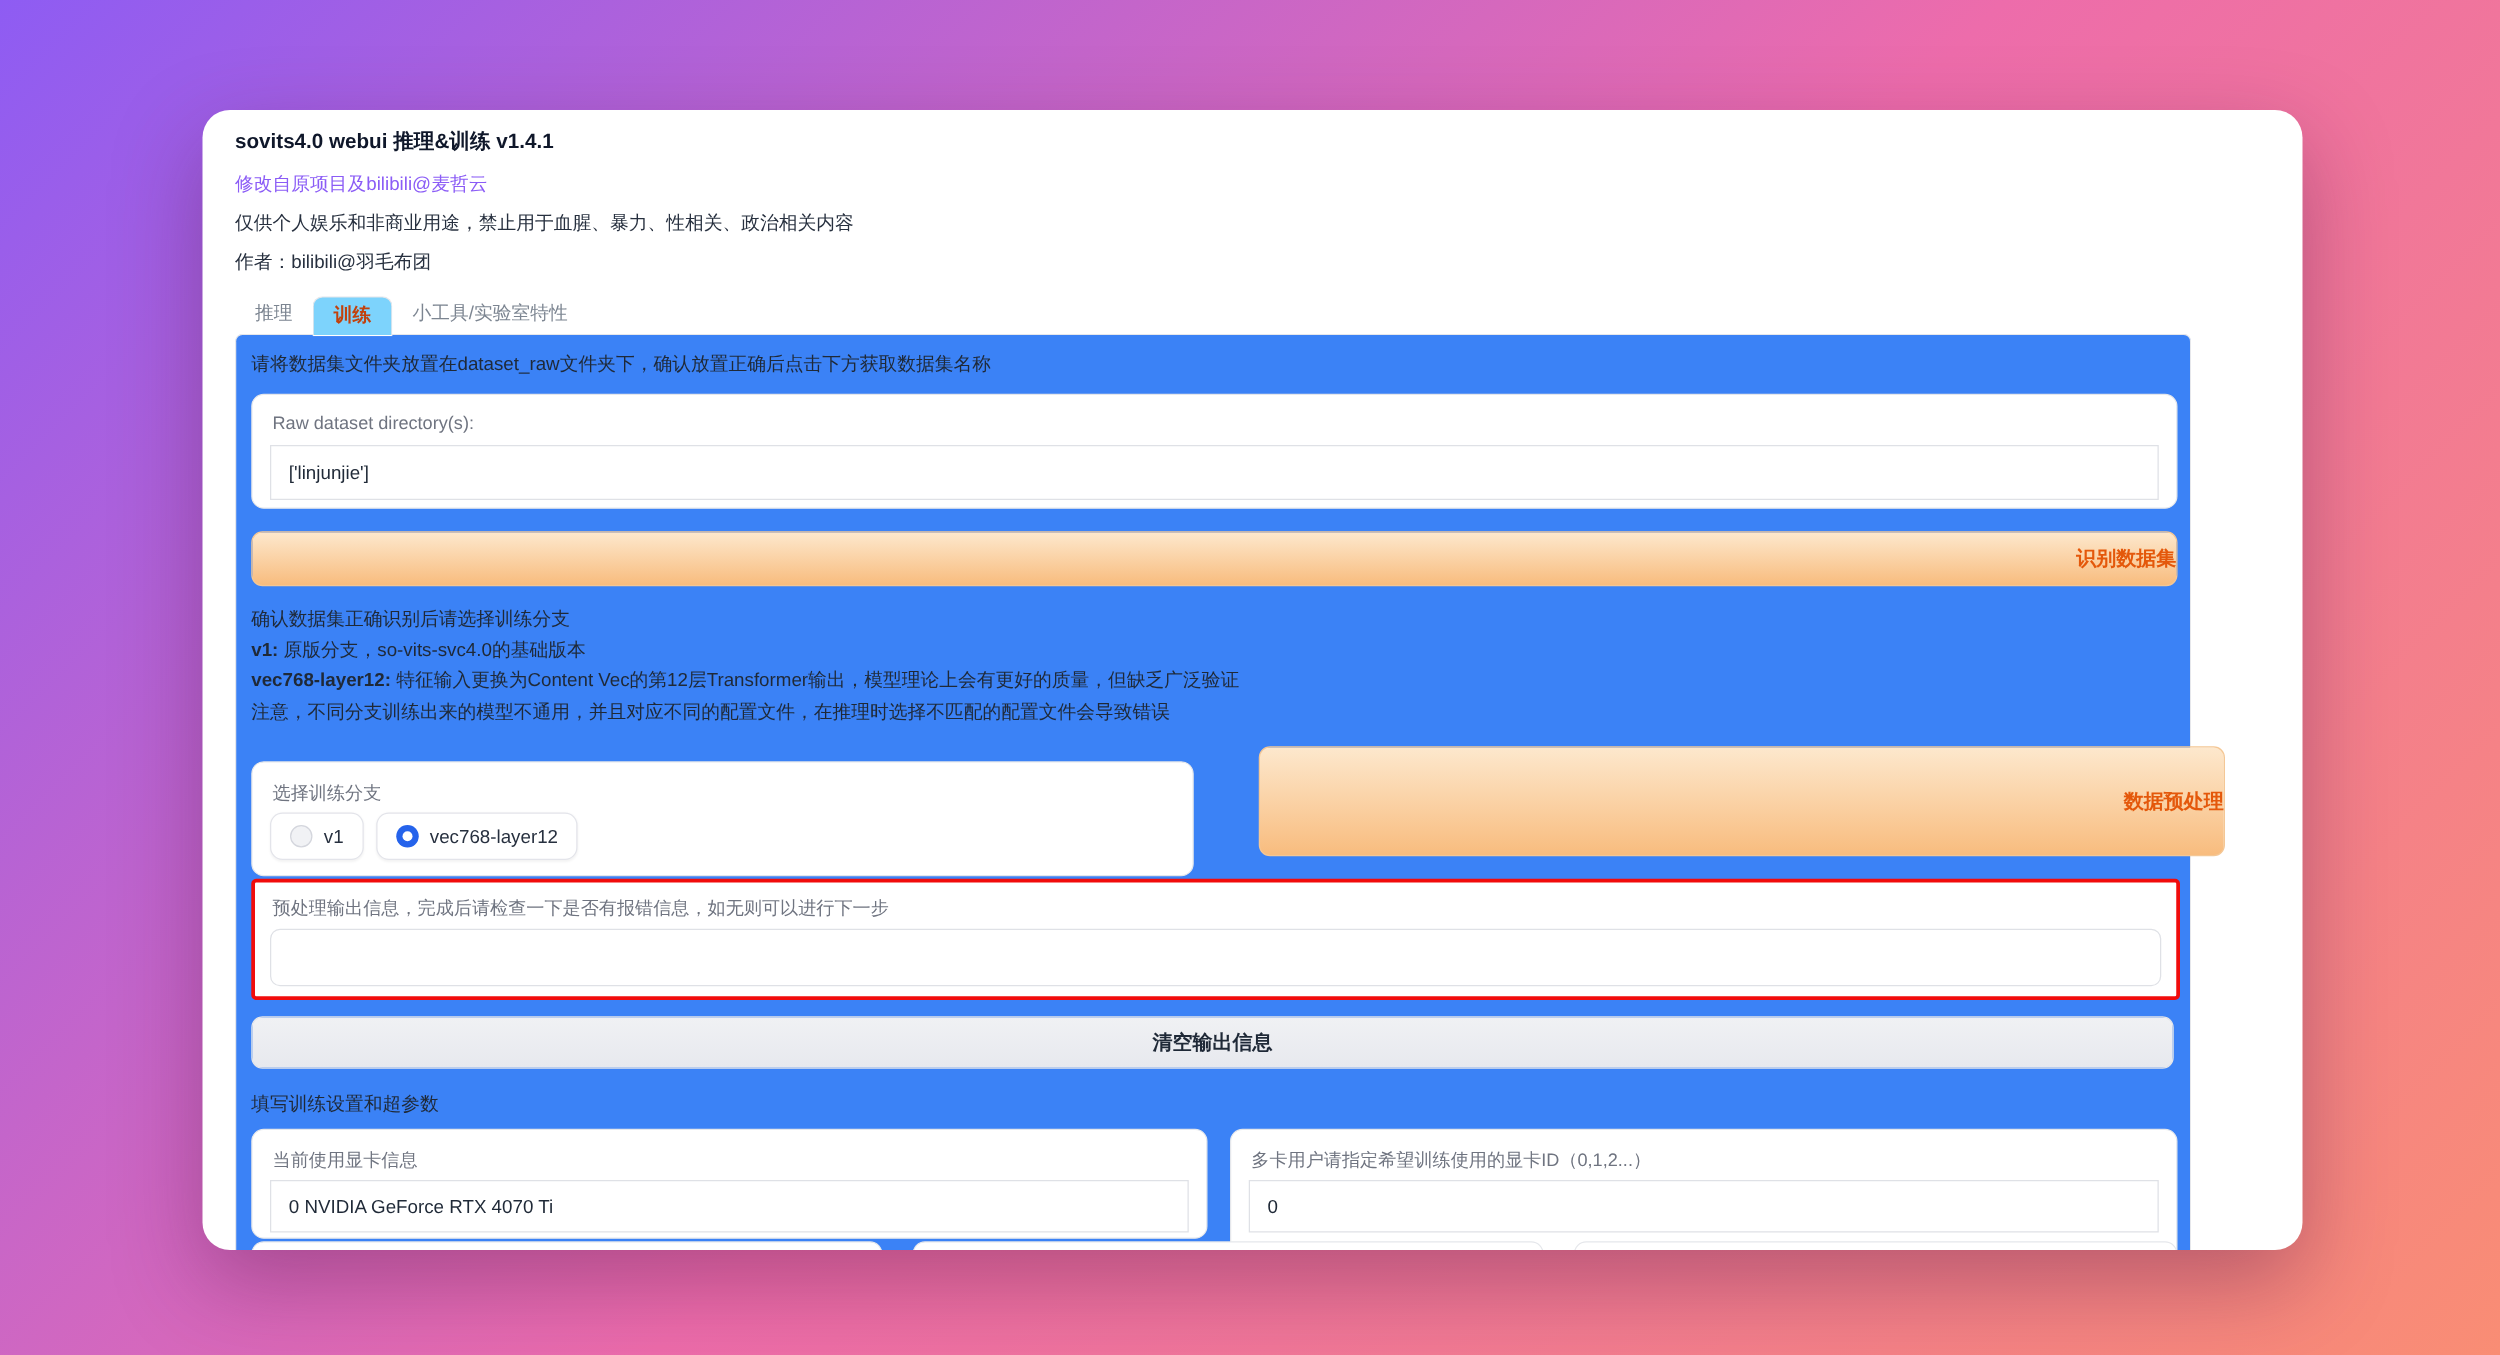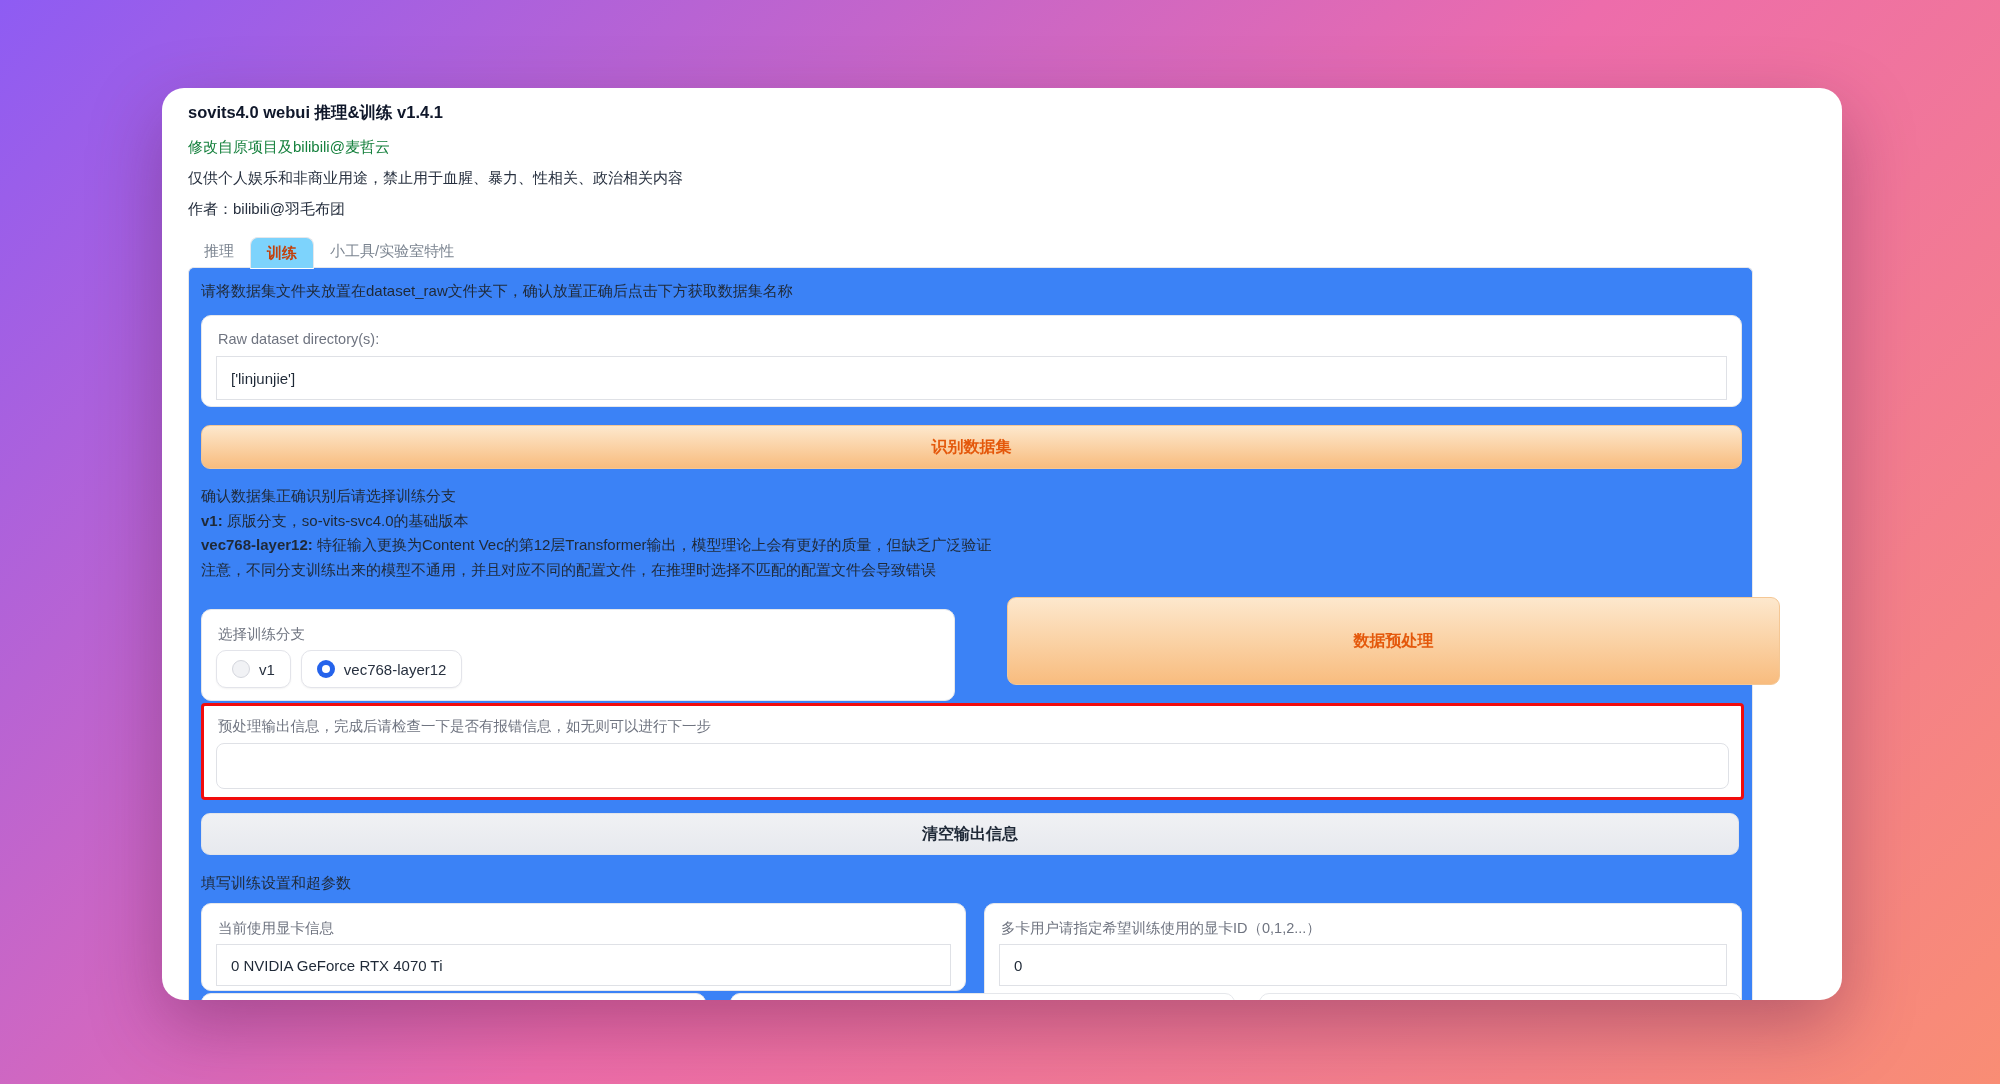--- a/index.html
+++ b/index.html
@@ -11,21 +11,21 @@
     background:linear-gradient(135deg,#8e5cf3 0%,#ed6cab 52%,#f98d74 100%);
     padding-left:15px;
   }
 
   .card {
     position:absolute; left:162px; top:88px; width:1680px; height:912px;
     background:#ffffff; border-radius:22px; overflow:hidden;
     box-shadow:0 26px 70px rgba(86,24,74,0.38);
   }
   .title   { position:absolute; left:26px; top:14px;  font-size:16.5px; font-weight:bold; color:#0f172a; }
-  .sub1    { position:absolute; left:26px; top:50px;  font-size:15px; color:#15803d; }
+  .sub1    { position:absolute; left:26px; top:50px;  font-size:15px; color:#8b5cf6; }
   .sub2    { position:absolute; left:26px; top:81px;  font-size:15px; color:#27303f; }
   .sub3    { position:absolute; left:26px; top:112px; font-size:15px; color:#27303f; }
 
   .tabs { position:absolute; left:26px; top:148px; height:32px; display:flex; align-items:flex-end; z-index:3; }
   .tab  { height:32px; line-height:30px; padding:0 16px; font-size:15px; color:#7c8591; cursor:pointer; }
   .tab.active {
     background:#7dd3fc; border:1px solid #e6e7eb; border-bottom:1px solid #ffffff;
     border-radius:8px 8px 0 0; color:#c2410c; font-weight:bold; margin-bottom:-1px;
   }
 
@@ -45,21 +45,21 @@
     position:absolute; left:14px; right:14px; height:44px;
     border:1px solid #dfe1e6; border-radius:0; background:#fff;
     font-size:15px; color:#1f2937; padding:0 14px; outline:none; width:calc(100% - 28px);
     font-family:"Liberation Sans","DejaVu Sans",sans-serif;
   }
 
   .group-raw   { left:12px; top:47px;  width:1541px; height:92px; }
   .group-raw .field { top:40px; }
 
   .btn-primary {
-    position:absolute; display:flex; align-items:center; justify-content:center;
+    position:absolute; display:flex; align-items:center; justify-content:flex-end;
     background:linear-gradient(180deg,#fde8cd 0%,#f8bc7e 100%);
     border:1px solid #f4c795; border-radius:9px;
     color:#e4580b; font-size:16px; font-weight:bold; cursor:pointer;
   }
   .btn-identify  { left:12px; top:157px; width:1541px; height:44px; }
   .btn-preprocess{ left:777px; top:329px; width:773px; height:88px;margin-left:41px; }
 
   .group-branch { left:12px; top:329px; width:754px; height:92px;margin-top:12px; }
   .chips { position:absolute; left:14px; top:40px; display:flex; gap:10px; }
   .chip {

